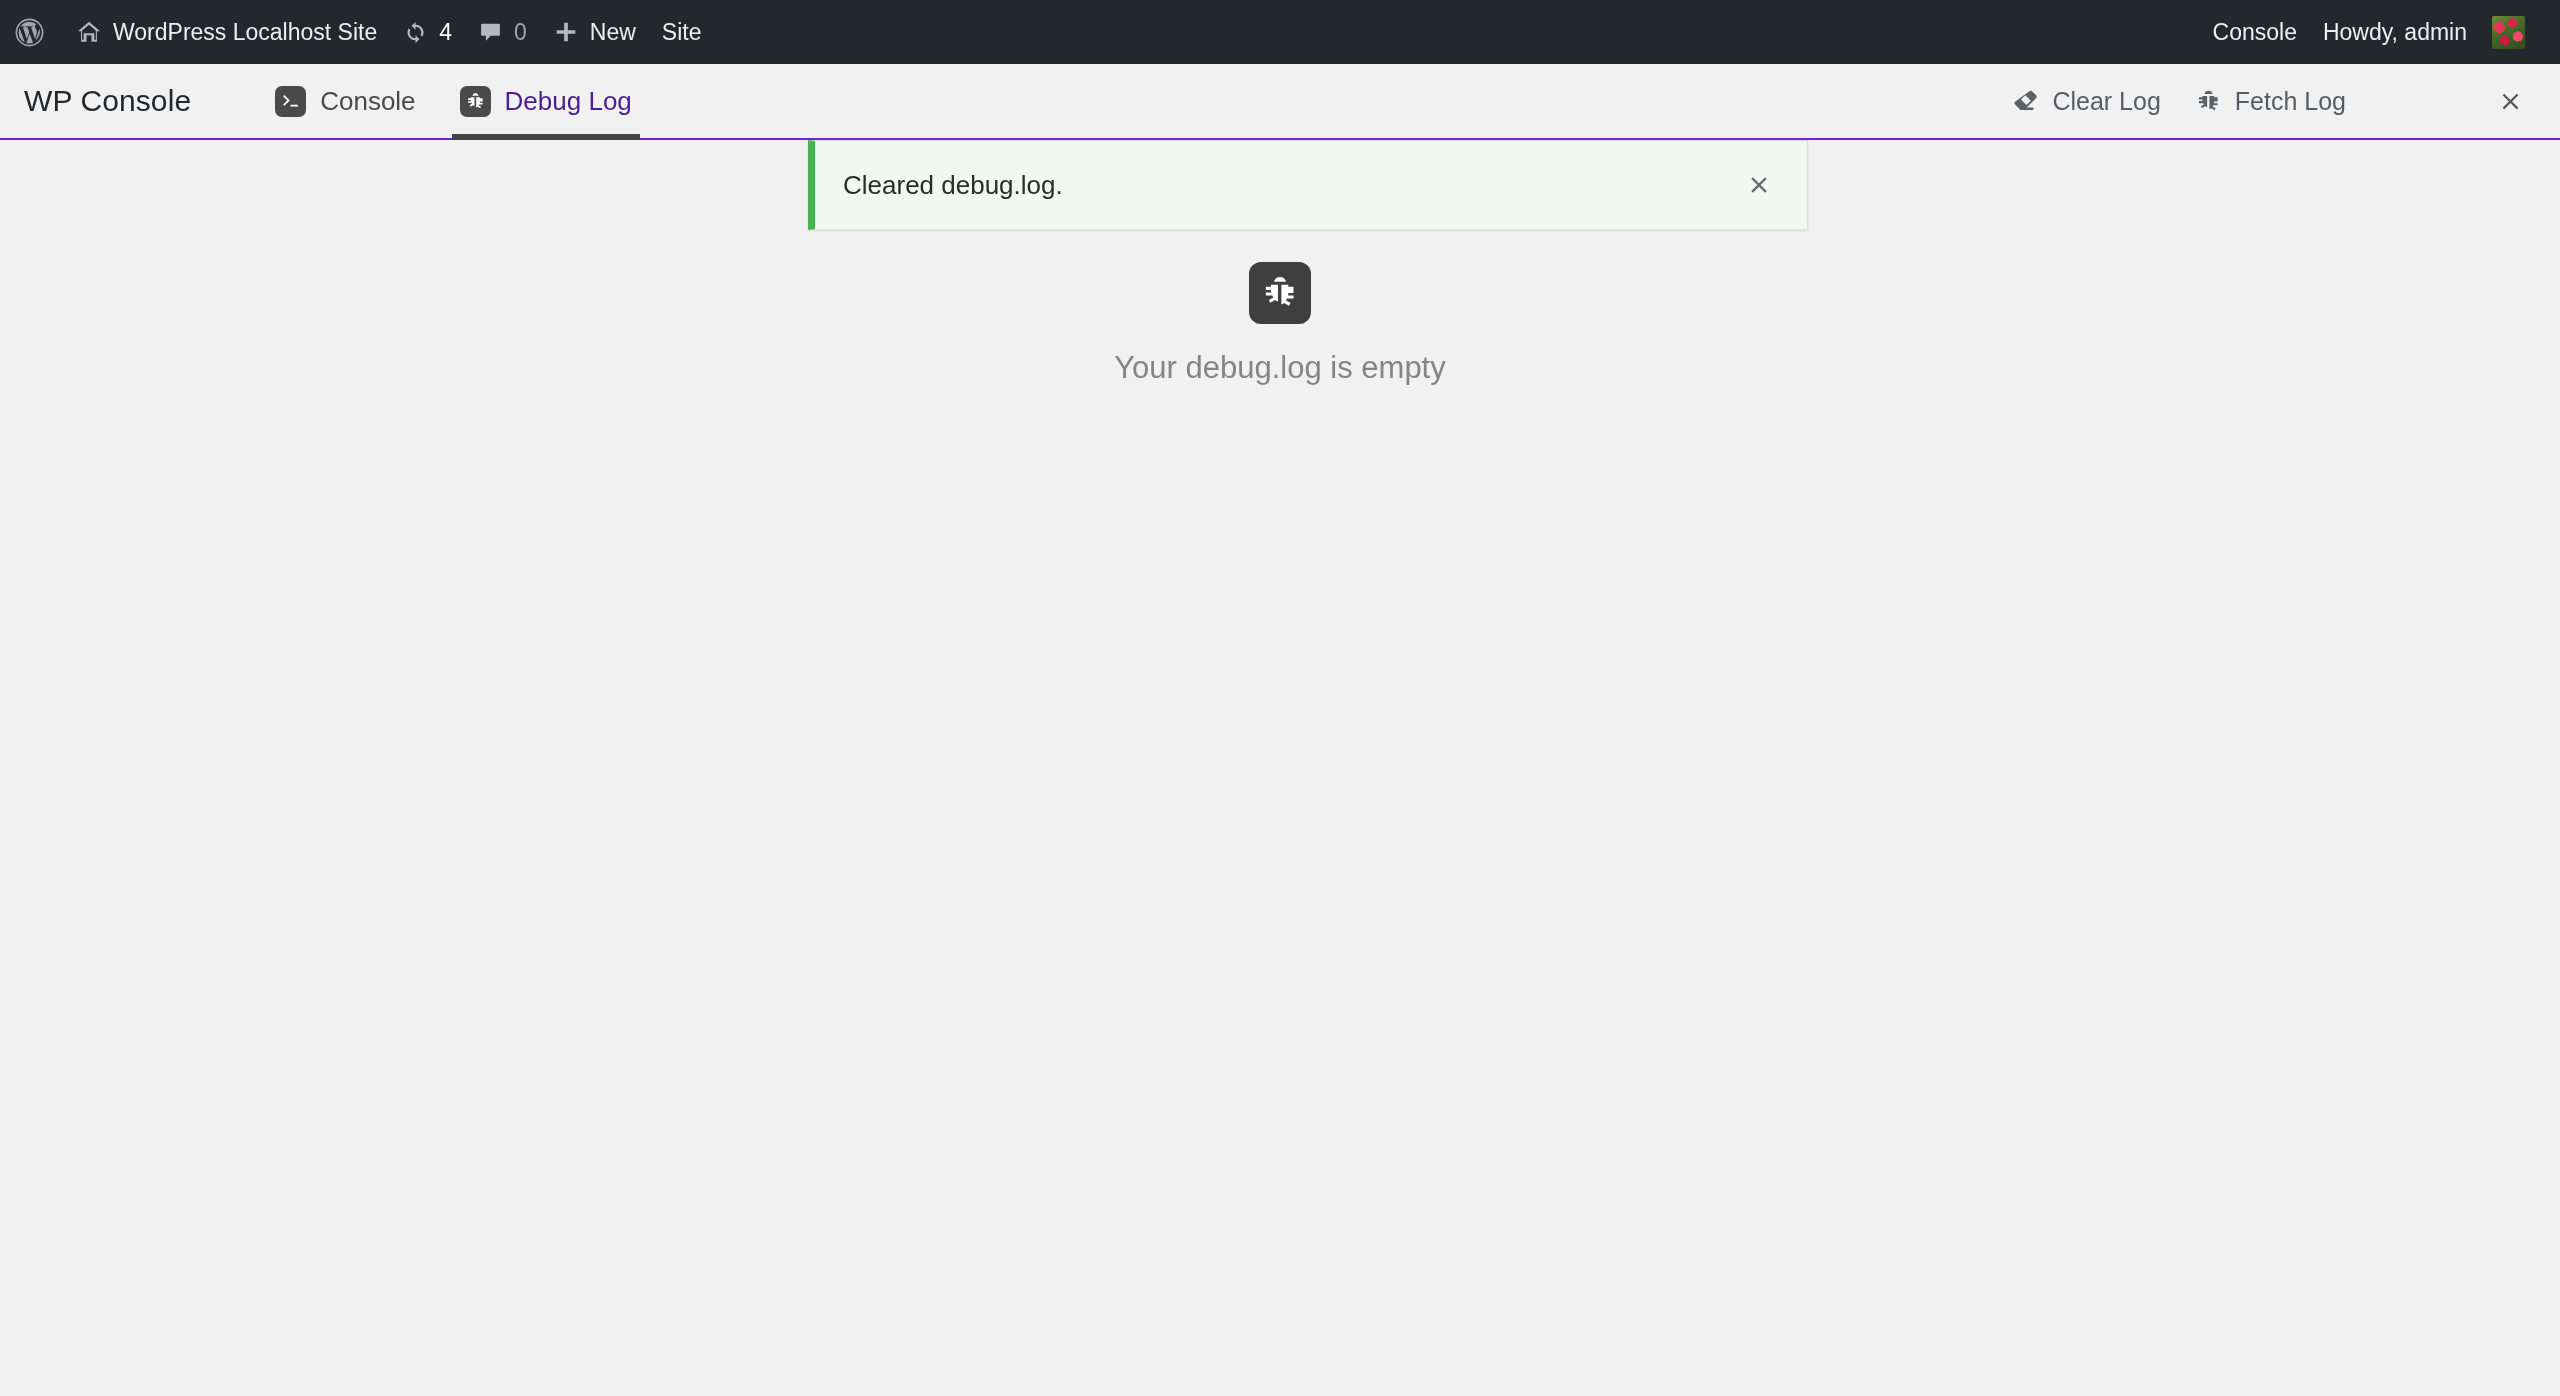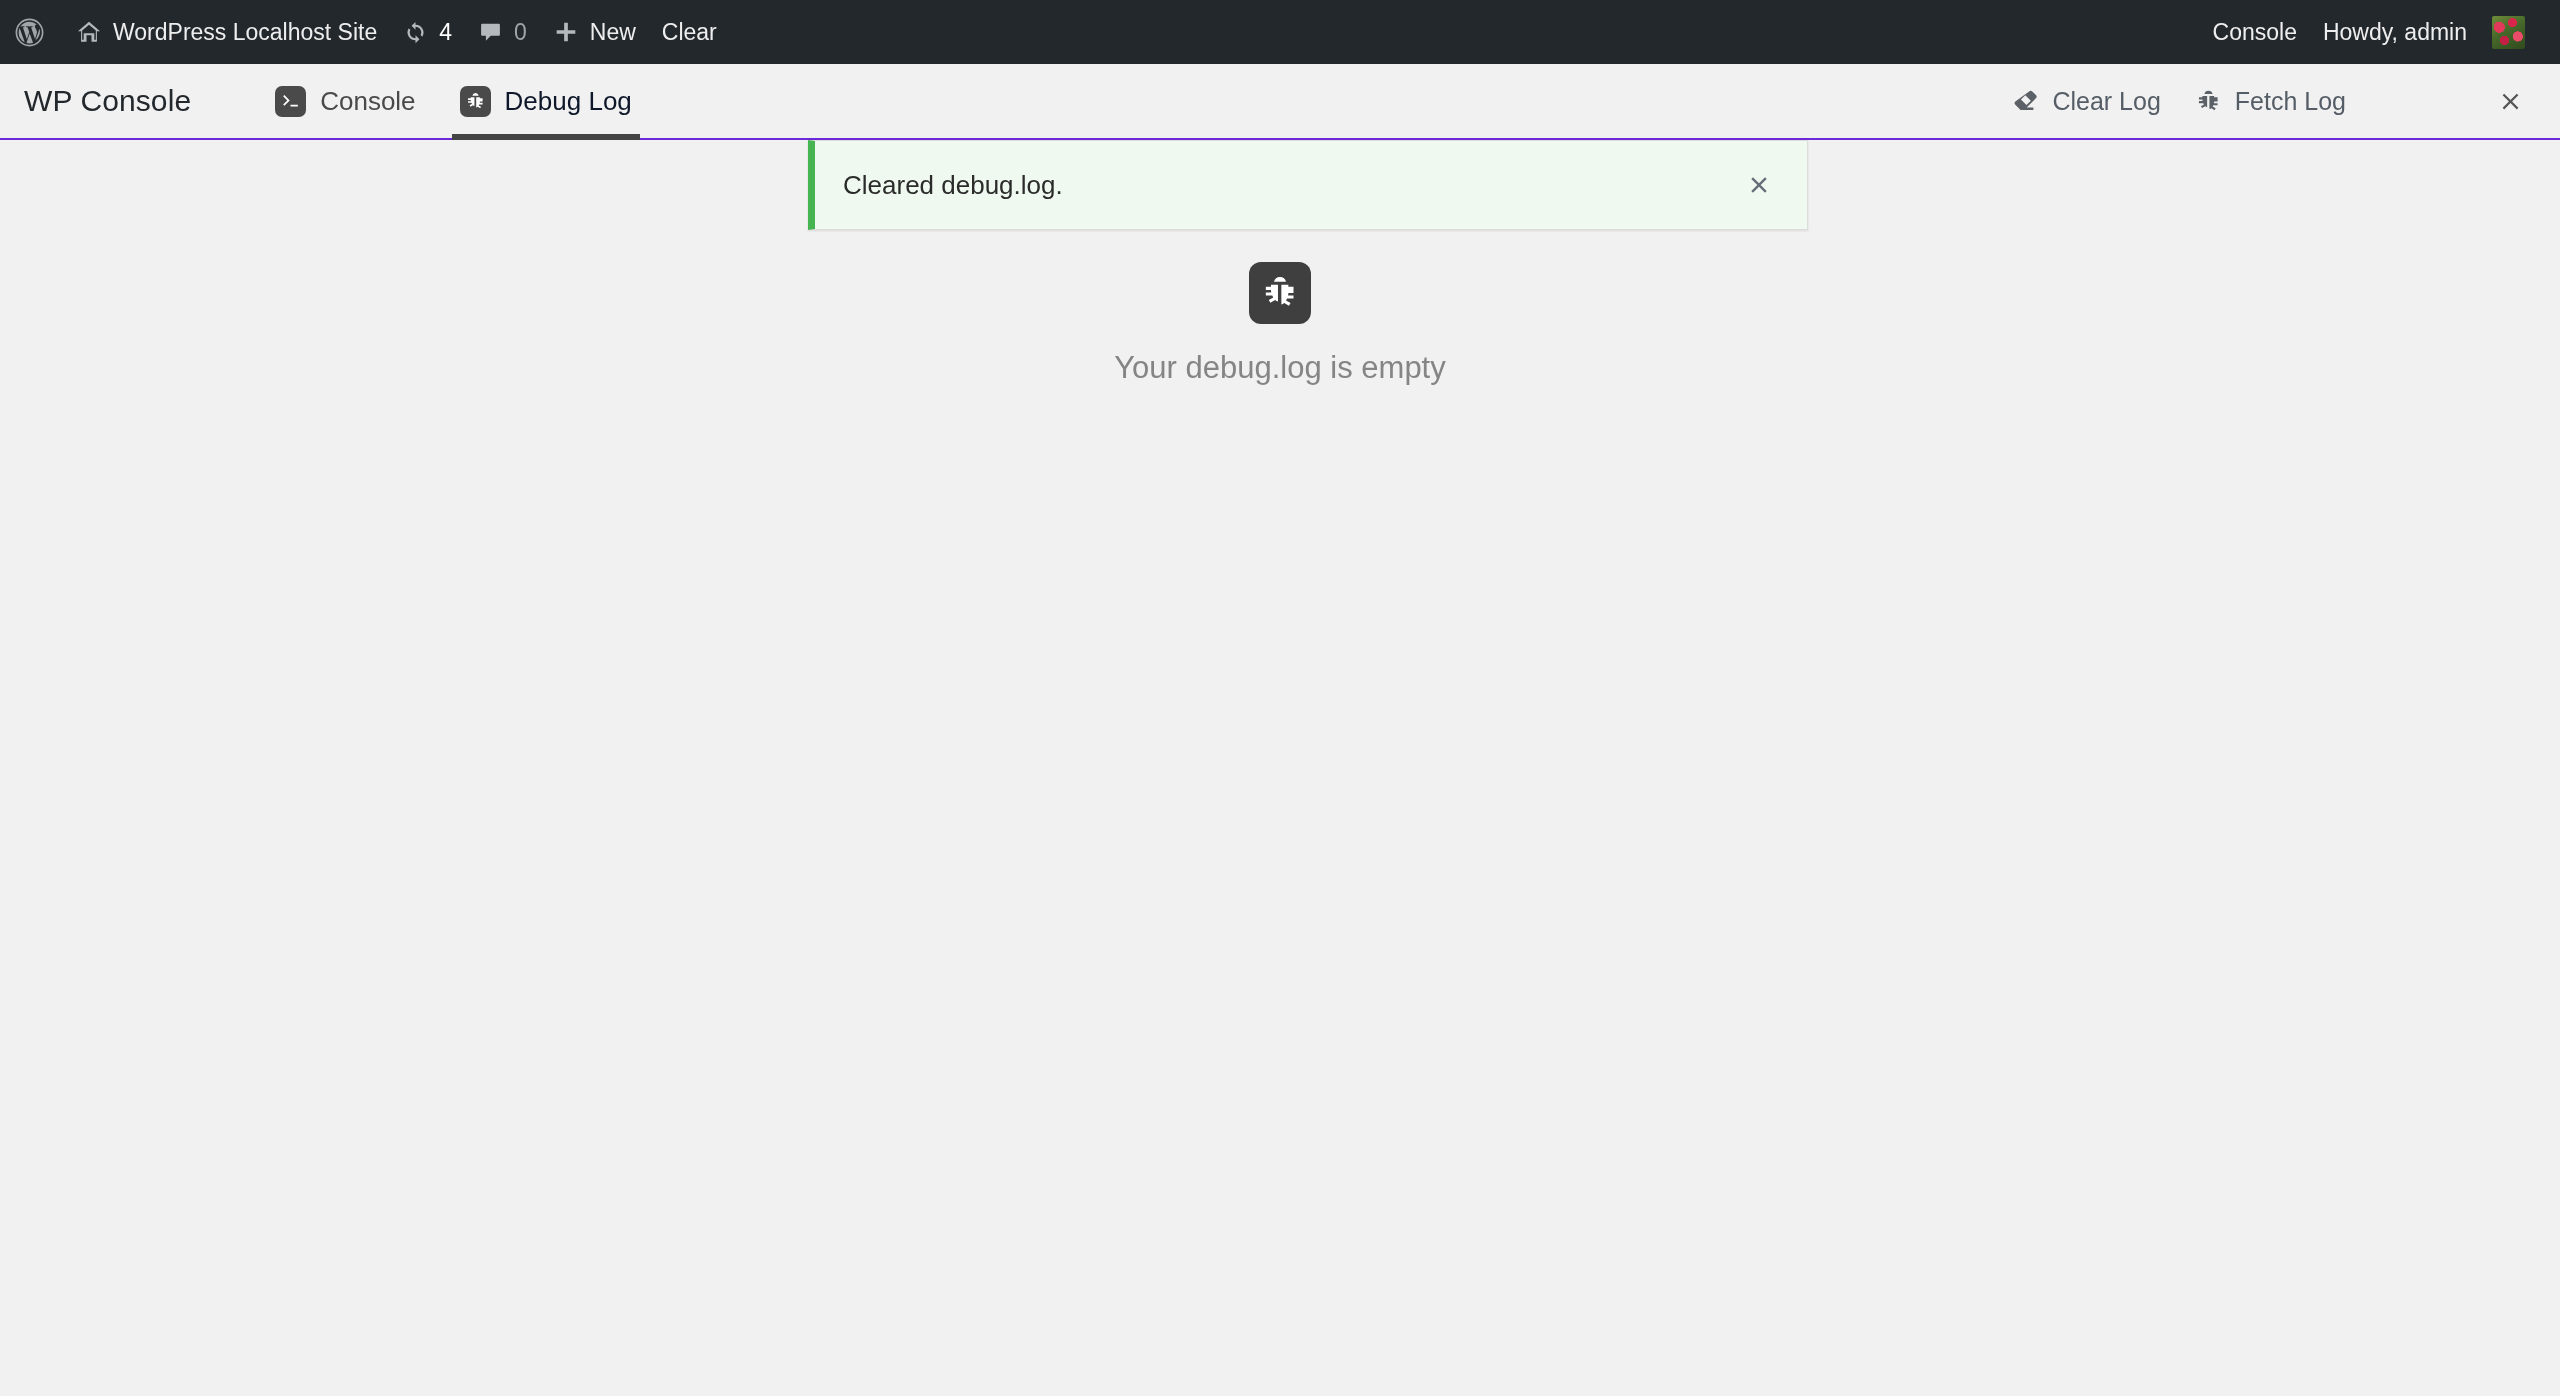--- a/index.html
+++ b/index.html
@@ -87,21 +87,21 @@
     align-items: center;
     gap: 14px;
     padding: 0 22px;
     height: 100%;
     position: relative;
     cursor: pointer;
     color: #4a4a4a;
     font-size: 26px;
     white-space: nowrap;
   }
-  .tab.active { color: #0f172a; }
+  .tab.active { color: #4c1d95; }
   .tab.active::after {
     content: "";
     position: absolute;
     left: 14px; right: 14px; bottom: -2px;
     height: 6px;
     background: #444444;
   }
 
   .sq-icon {
     width: 31px; height: 31px;
@@ -248,21 +248,21 @@
     <div class="ab-item">
       <span class="ab-icon">
         <svg width="26" height="26" viewBox="0 0 24 24">
           <path fill="#b4b9be" d="M10.3 3.4h3.4v6.9h6.9v3.4h-6.9v6.9h-3.4v-6.9H3.4v-3.4h6.9V3.4z"></path>
         </svg>
       </span>
       <span>New</span>
     </div>
 
     <div class="ab-item">
-      <span>Clear</span>
+      <span>Site</span>
     </div>
   </div>
 
   <div class="ab-right">
     <div class="ab-item">
       <span>Console</span>
     </div>
     <div class="ab-item">
       <span>Howdy, admin</span>
       <span class="avatar"></span>

